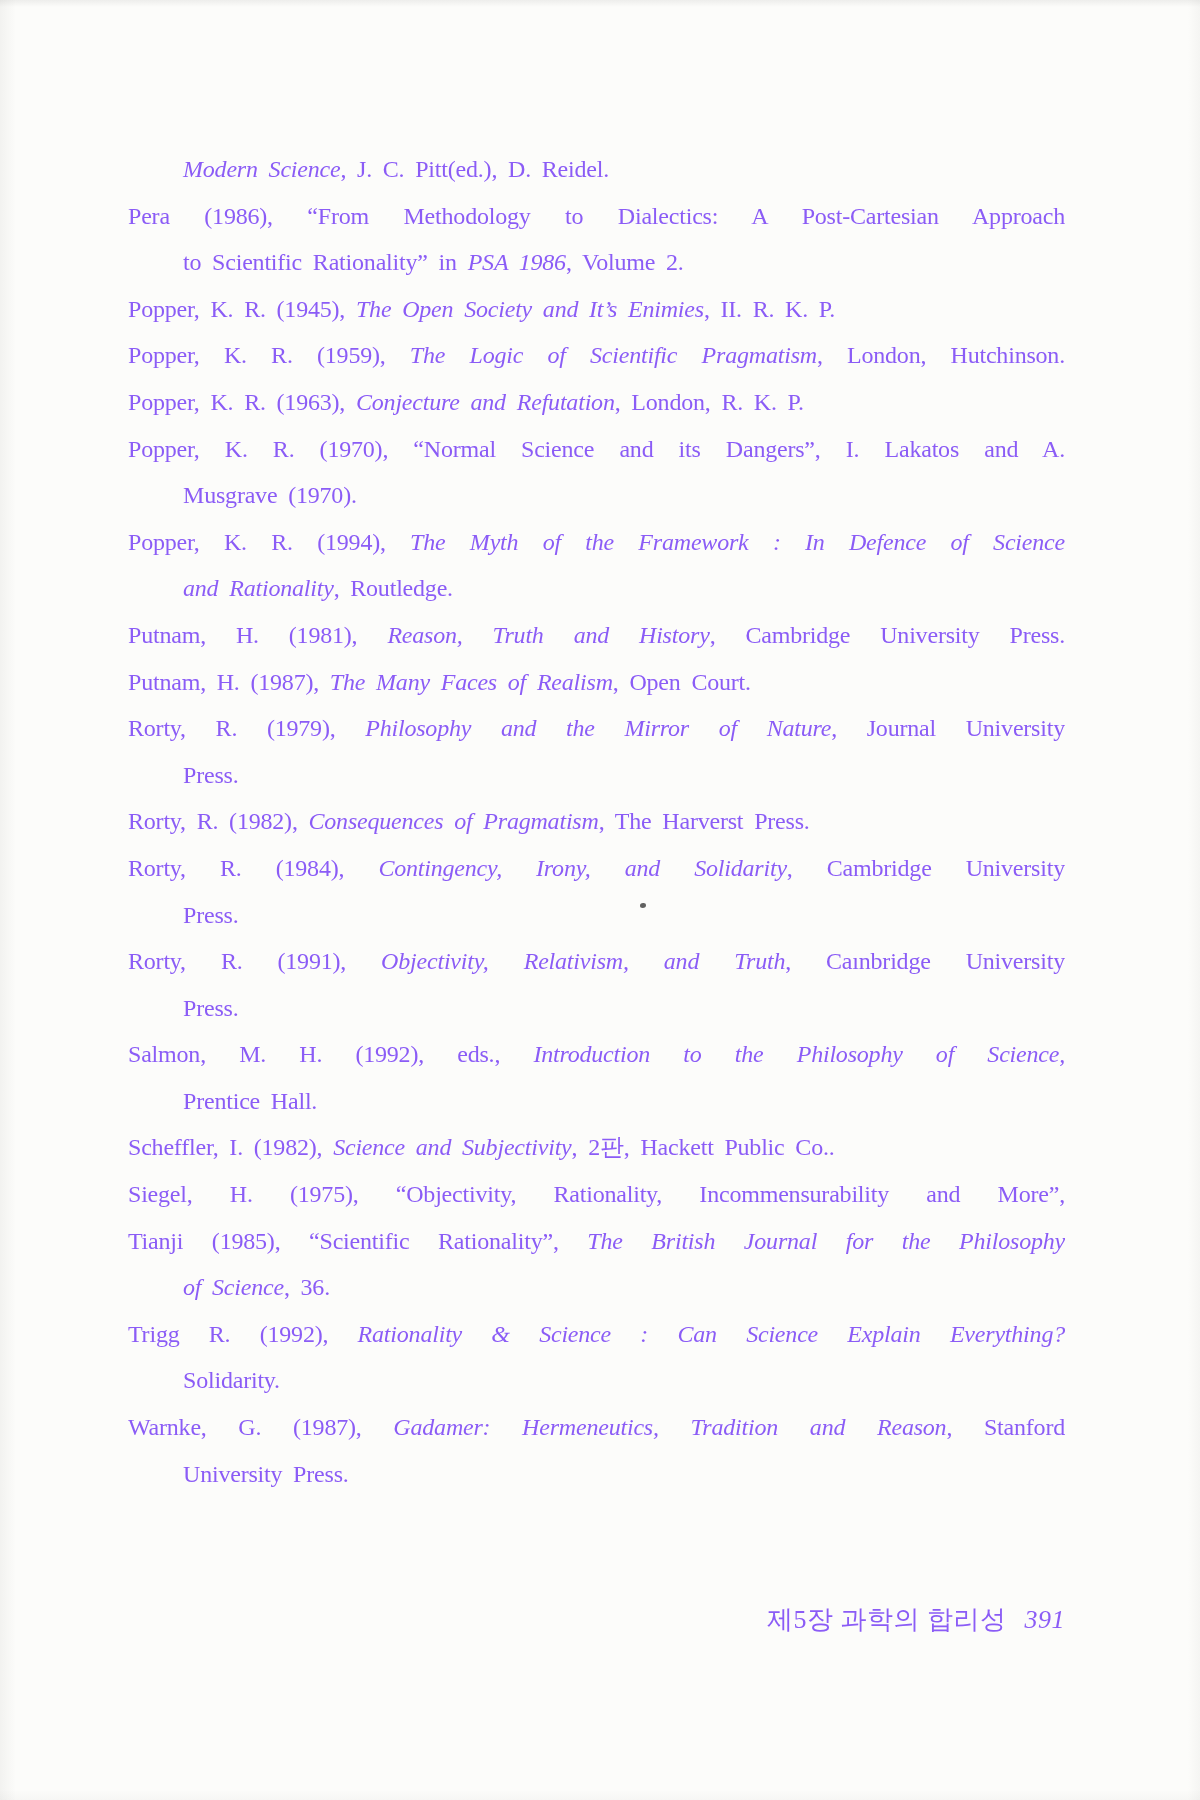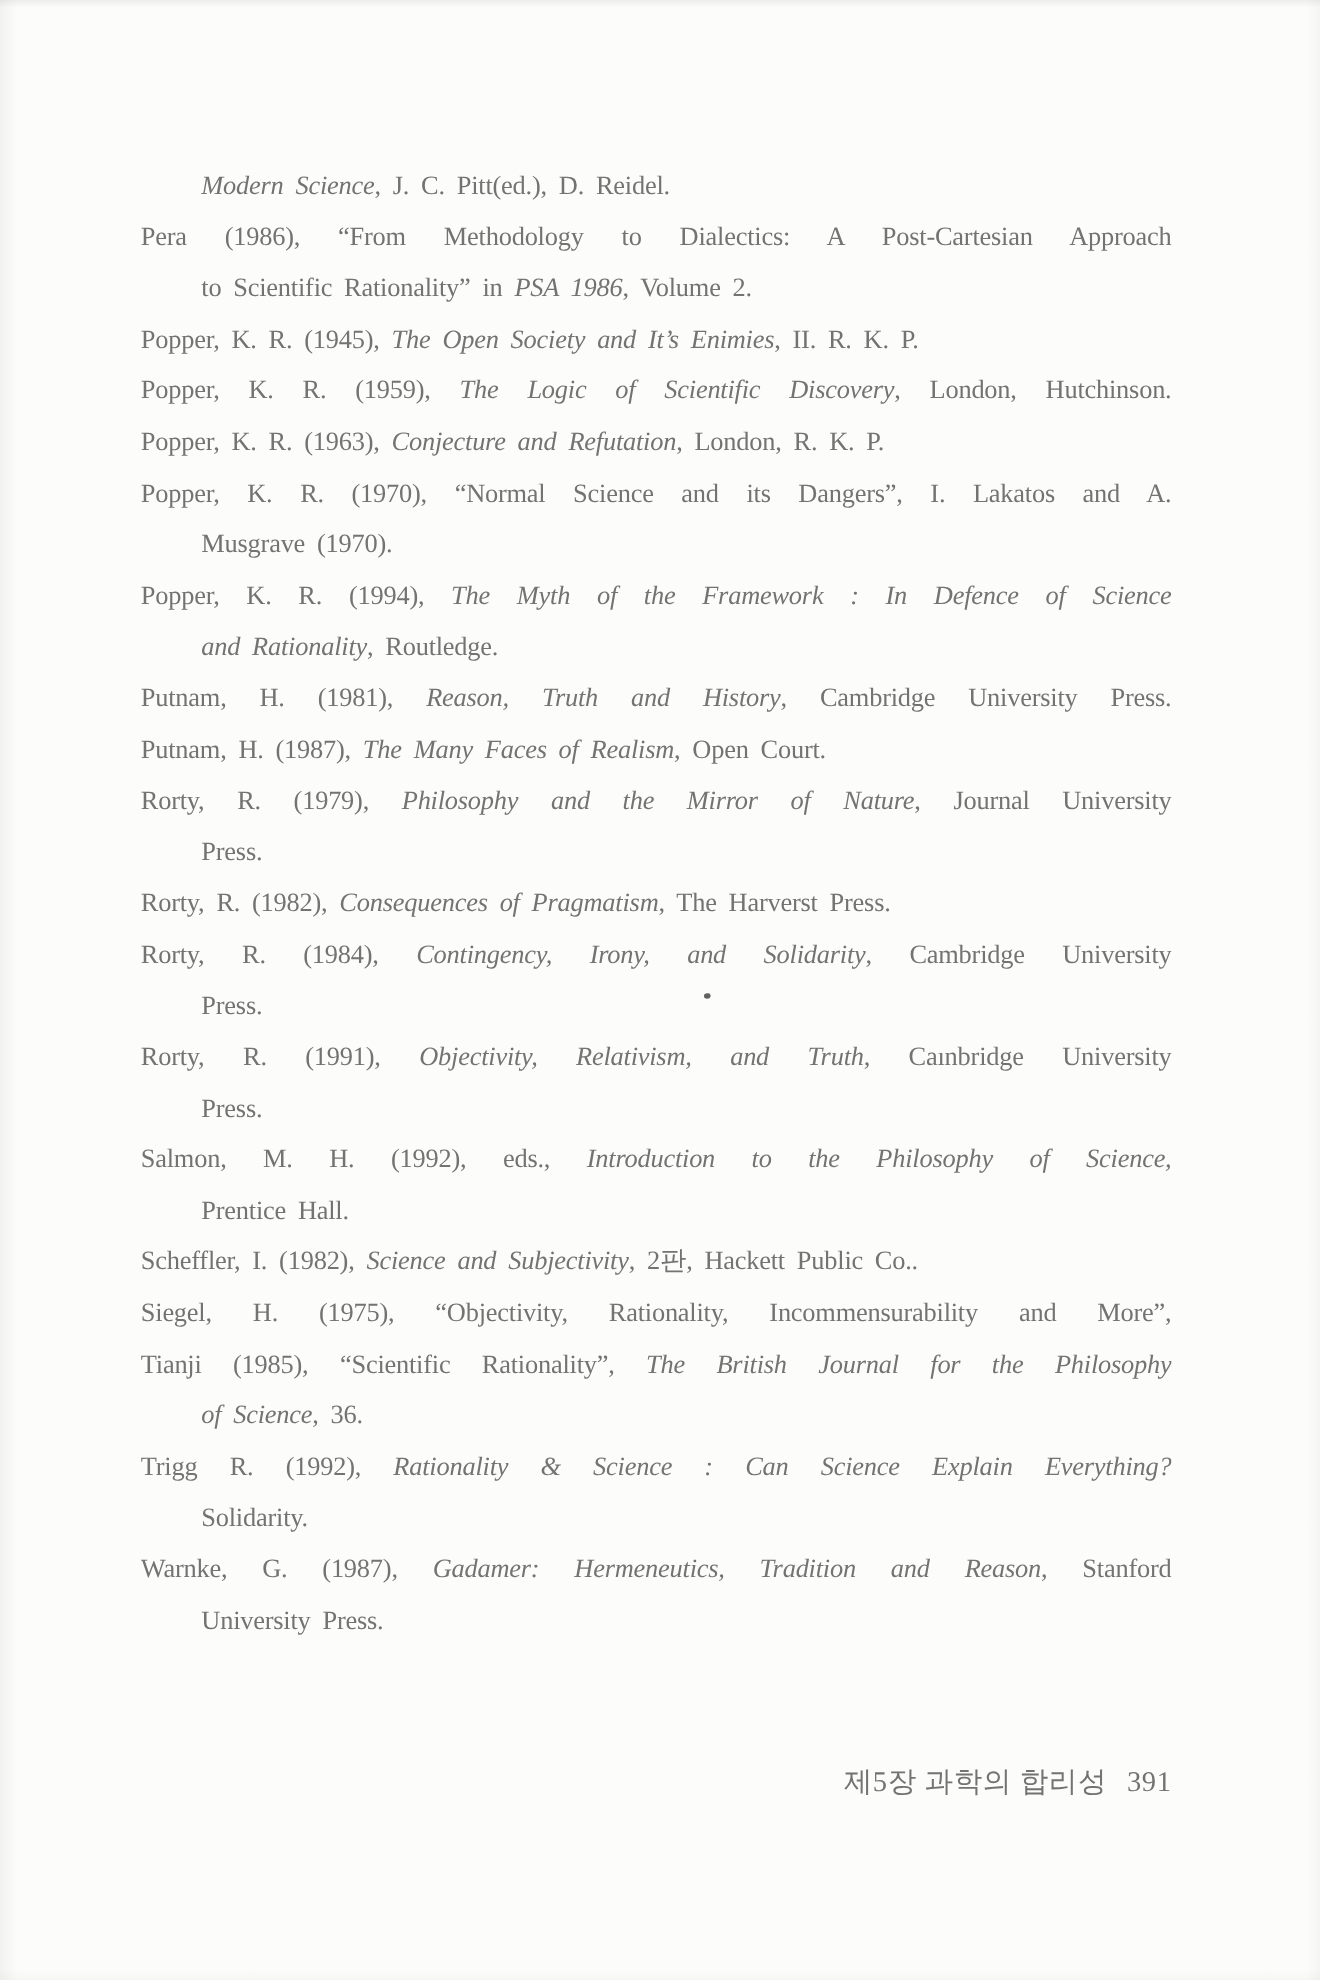--- a/index.html
+++ b/index.html
@@ -6,21 +6,21 @@
     margin: 0;
     padding: 0;
     background: #e9e9e7;
   }
   .page {
     position: relative;
     width: 1200px;
     height: 1800px;
     margin: 0 auto;
     background: #fcfcfa;
-    color: #737373;
+    color: #8b5cf6;
     font-family: "Liberation Serif", "DejaVu Serif", serif;
     overflow: hidden;
   }
   
   .page::before {
     content: "";
     position: absolute;
     inset: 0;
     pointer-events: none;
     background:
@@ -55,20 +55,21 @@
     position: absolute;
     top: 1602px;
     right: 135px;
     font-size: 26px;
     letter-spacing: 0.5px;
     white-space: nowrap;
   }
   .footer .pagenum {
     margin-left: 18px;
     font-family: "Liberation Serif", "DejaVu Serif", serif;
+    font-style: italic;
   }
   .speck {
     position: absolute;
     left: 640px;
     top: 903px;
     width: 6px;
     height: 5px;
     border-radius: 50% 40% 55% 45%;
     background: #2e2e2c;
     opacity: 0.75;
@@ -77,21 +78,21 @@
 </head>
 <body>
 
 <div class="page">
 
   <div class="refs">
       <div class="line indent natural"><span class="it">Modern Science</span><span>, J. C. Pitt(ed.), D. Reidel.</span></div>
       <div class="line justify"><span>Pera (1986), “From Methodology to Dialectics: A Post-Cartesian Approach</span></div>
       <div class="line indent natural"><span>to Scientific Rationality” in </span><span class="it">PSA 1986</span><span>, Volume 2.</span></div>
       <div class="line natural"><span>Popper, K. R. (1945), </span><span class="it">The Open Society and It’s Enimies</span><span>, II. R. K. P.</span></div>
-      <div class="line justify"><span>Popper, K. R. (1959), </span><span class="it">The Logic of Scientific Discovery</span><span>, London, Hutchinson.</span></div>
+      <div class="line justify"><span>Popper, K. R. (1959), </span><span class="it">The Logic of Scientific Pragmatism</span><span>, London, Hutchinson.</span></div>
       <div class="line natural"><span>Popper, K. R. (1963), </span><span class="it">Conjecture and Refutation</span><span>, London, R. K. P.</span></div>
       <div class="line justify"><span>Popper, K. R. (1970), “Normal Science and its Dangers”, I. Lakatos and A.</span></div>
       <div class="line indent natural"><span>Musgrave (1970).</span></div>
       <div class="line justify"><span>Popper, K. R. (1994), </span><span class="it">The Myth of the Framework : In Defence of Science</span></div>
       <div class="line indent natural"><span class="it">and Rationality</span><span>, Routledge.</span></div>
       <div class="line justify"><span>Putnam, H. (1981), </span><span class="it">Reason, Truth and History</span><span>, Cambridge University Press.</span></div>
       <div class="line natural"><span>Putnam, H. (1987), </span><span class="it">The Many Faces of Realism</span><span>, Open Court.</span></div>
       <div class="line justify"><span>Rorty, R. (1979), </span><span class="it">Philosophy and the Mirror of Nature</span><span>, Journal University</span></div>
       <div class="line indent natural"><span>Press.</span></div>
       <div class="line natural"><span>Rorty, R. (1982), </span><span class="it">Consequences of Pragmatism</span><span>, The Harverst Press.</span></div>

